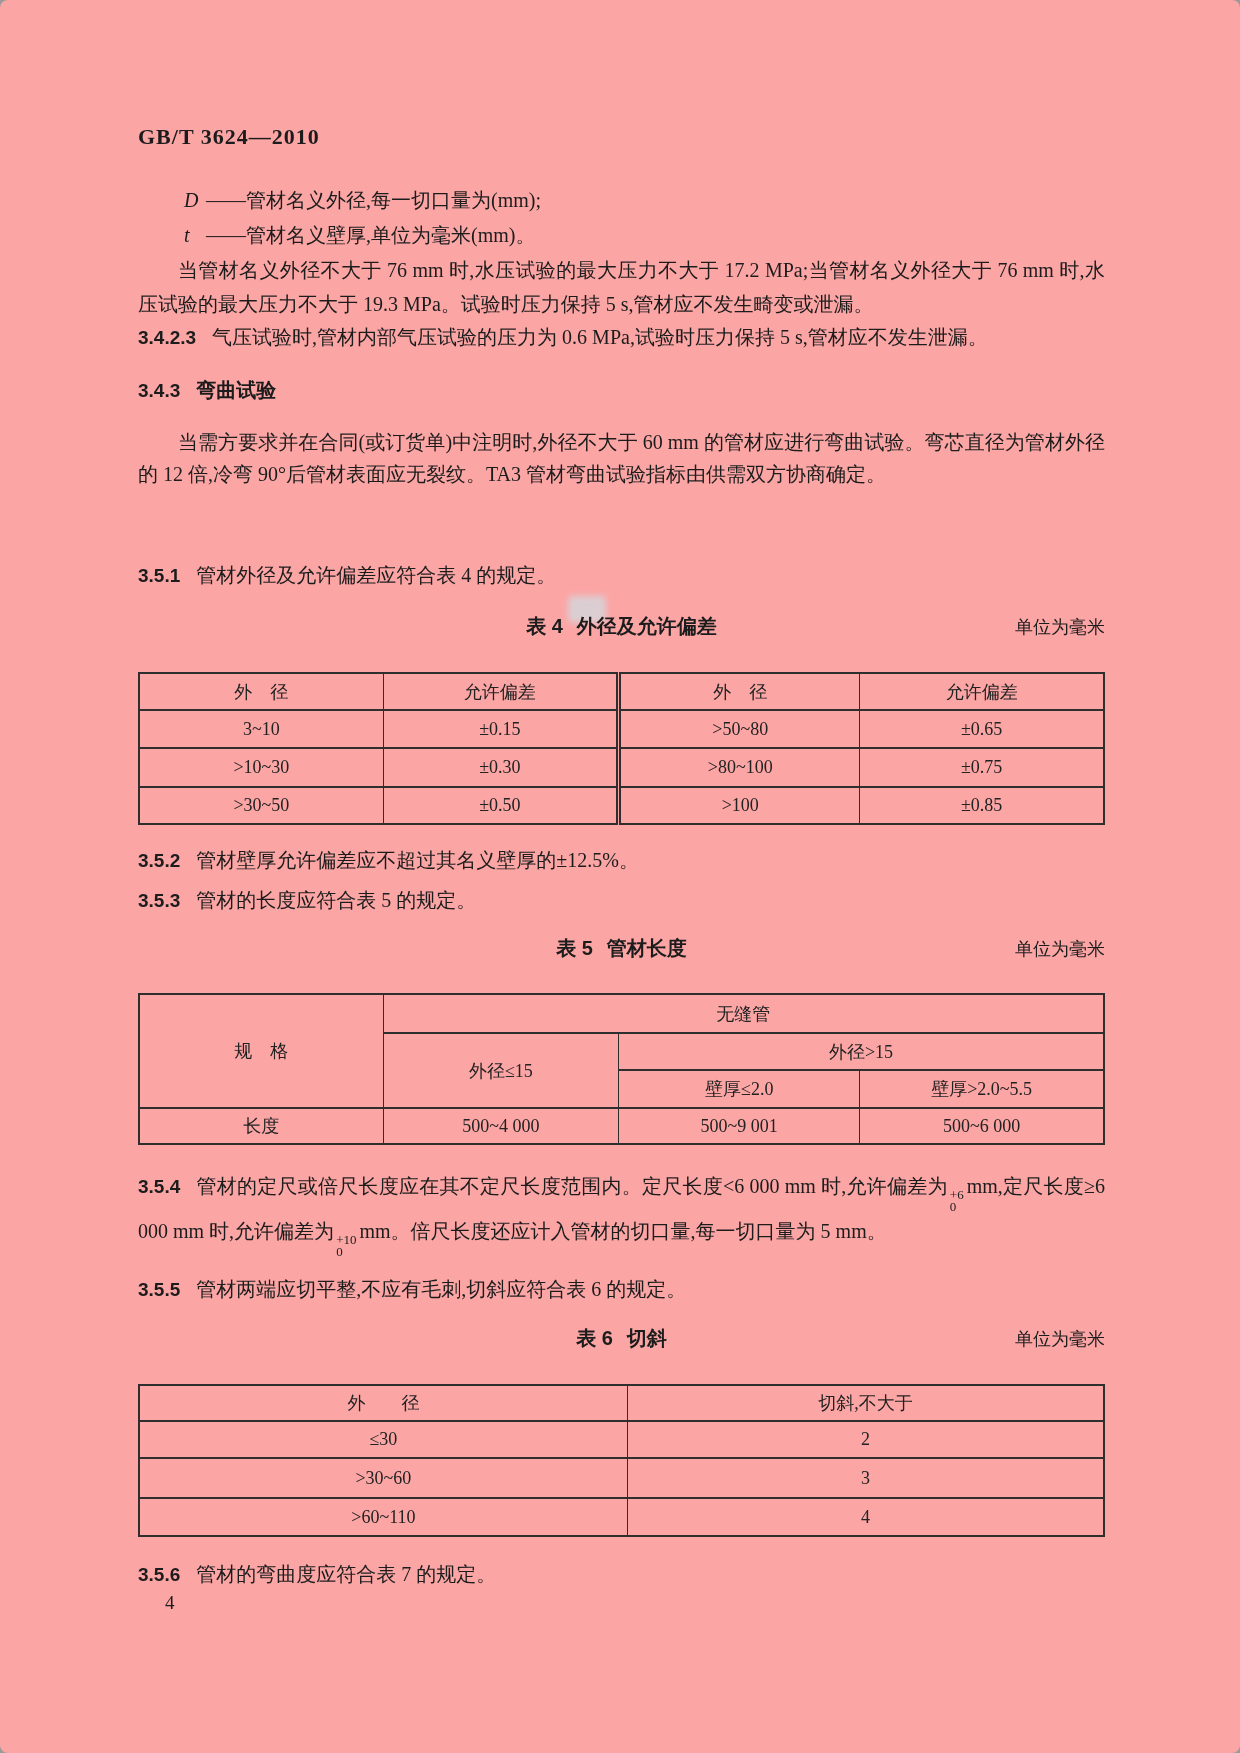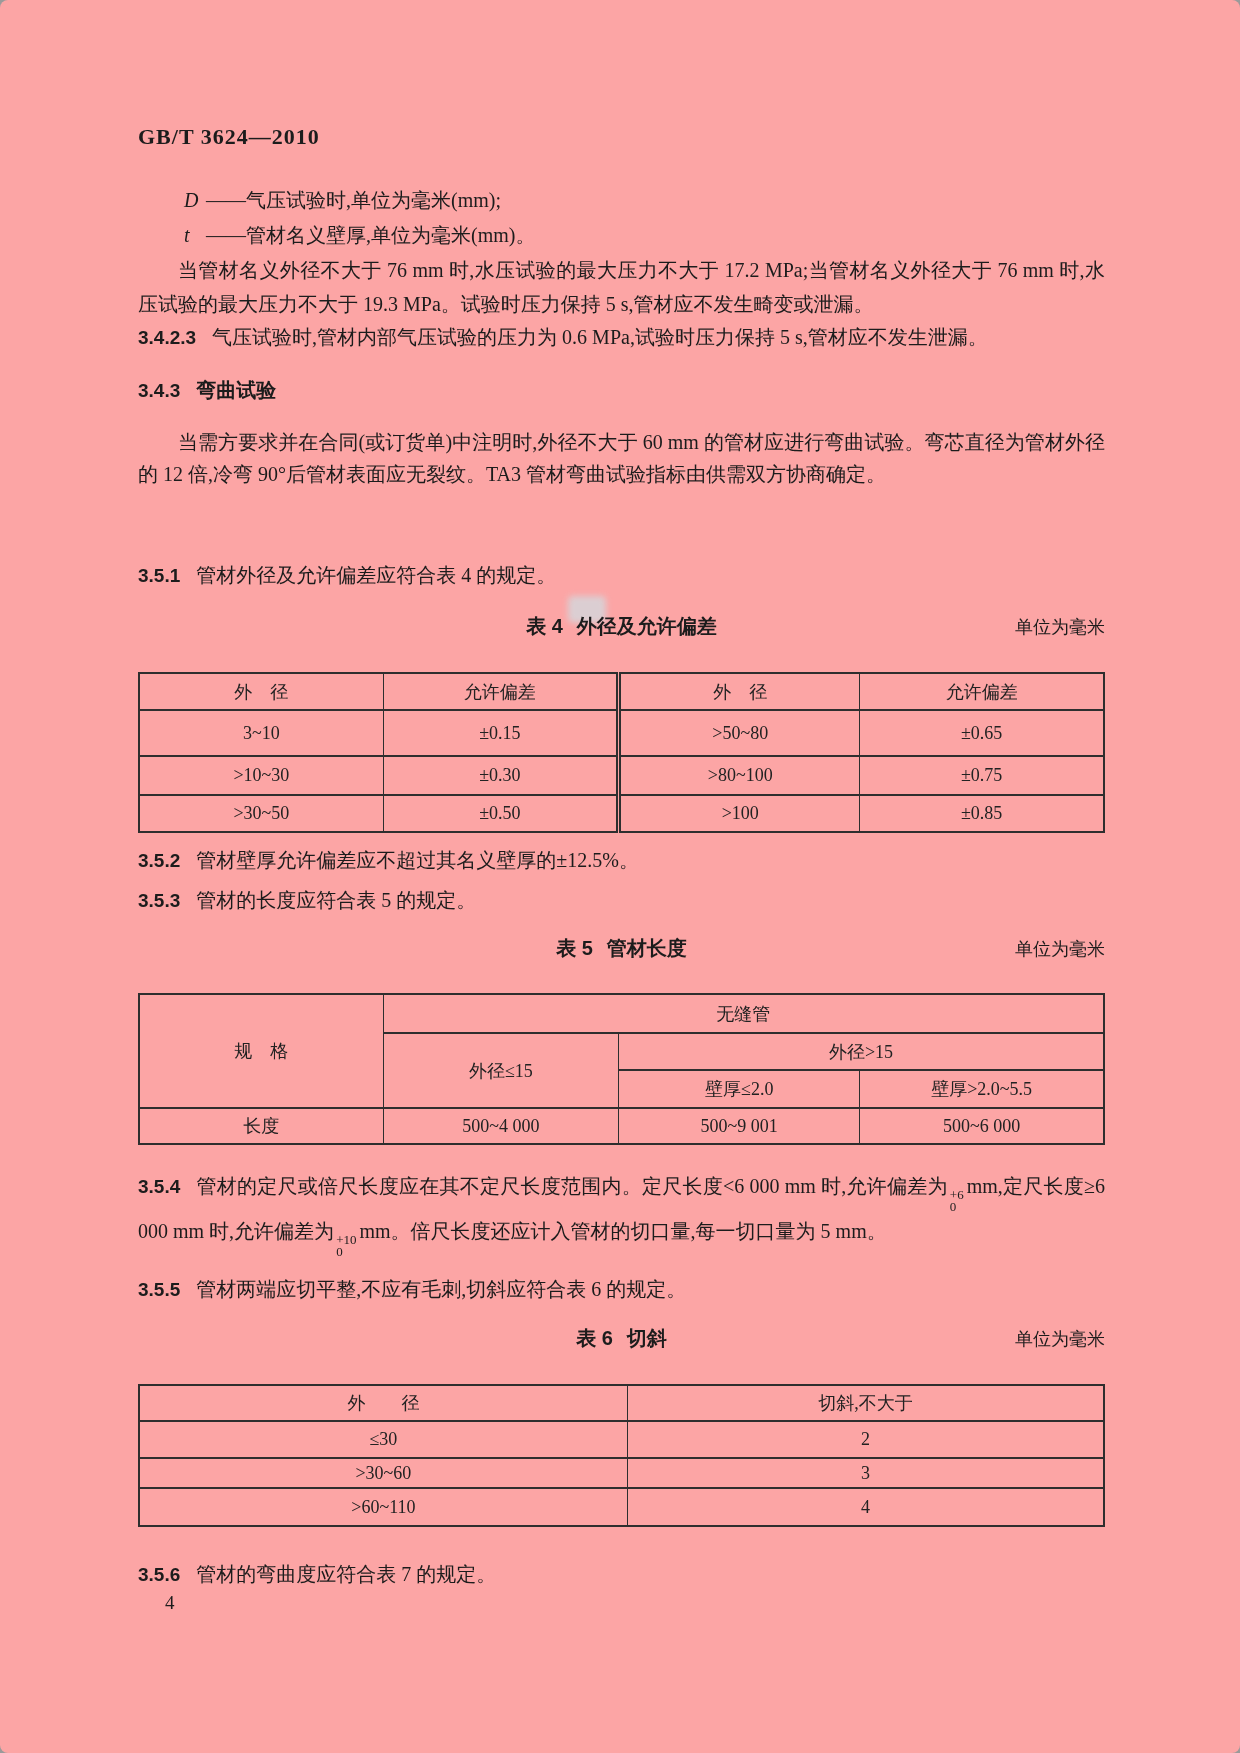--- a/index.html
+++ b/index.html
@@ -64,21 +64,21 @@
   .pagenum{top:1592px;left:165px;width:60px;font-size:19px;}
 </style>
 </head>
 <body>
 
 <div class="page">
 
   <div class="abs doc-header">GB/T 3624—2010</div>
 
   <div class="abs defs">
-    <div><span class="def-sym">D</span><span>——气压试验时,单位为毫米(mm);</span></div>
+    <div><span class="def-sym">D</span><span>——管材名义外径,每一切口量为(mm);</span></div>
     <div><span class="def-sym">t</span><span>——管材名义壁厚,单位为毫米(mm)。</span></div>
   </div>
 
   <div class="abs para indent" style="top:253px;">当管材名义外径不大于 76 mm 时,水压试验的最大压力不大于 17.2 MPa;当管材名义外径大于 76 mm 时,水压试验的最大压力不大于 19.3 MPa。试验时压力保持 5 s,管材应不发生畸变或泄漏。</div>
 
   <div class="abs para" style="top:320px;">
     <span class="sec-num">3.4.2.3</span><span>气压试验时,管材内部气压试验的压力为 0.6 MPa,试验时压力保持 5 s,管材应不发生泄漏。</span>
   </div>
 
   <div class="abs para" style="top:373px;">
@@ -107,21 +107,21 @@
           <col style="width:25%">
           <col style="width:25.3%">
         </colgroup>
       <tbody>
           <tr style="height:37px;">
         <th>外　径</th>
         <th>允许偏差</th>
         <th class="dbl">外　径</th>
         <th>允许偏差</th>
       </tr>
-      <tr style="height:46px;">
+      <tr style="height:38px;">
         <td>3~10</td>
         <td>±0.15</td>
         <td class="dbl">&gt;50~80</td>
         <td>±0.65</td>
       </tr>
       <tr style="height:39px;">
         <td>&gt;10~30</td>
         <td>±0.30</td>
         <td class="dbl">&gt;80~100</td>
         <td>±0.75</td>
@@ -207,21 +207,21 @@
         </colgroup>
       <tbody>
           <tr style="height:36px;">
         <th>外　　径</th>
         <th>切斜,不大于</th>
       </tr>
       <tr style="height:37px;">
         <td>≤30</td>
         <td>2</td>
       </tr>
-      <tr style="height:30px;margin-left:48px;">
+      <tr style="height:40px;margin-left:48px;">
         <td>&gt;30~60</td>
         <td>3</td>
       </tr>
       <tr style="height:38px;">
         <td>&gt;60~110</td>
         <td>4</td>
       </tr>
     </tbody>
       </table>
   </div>

